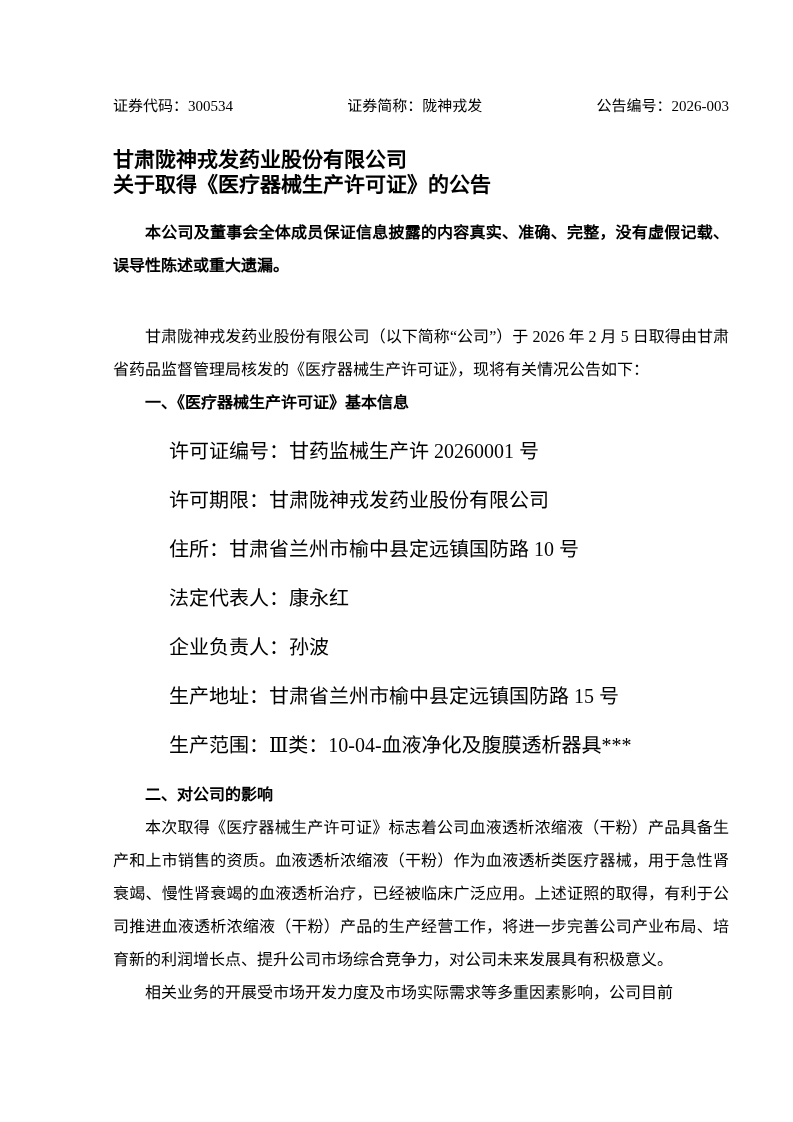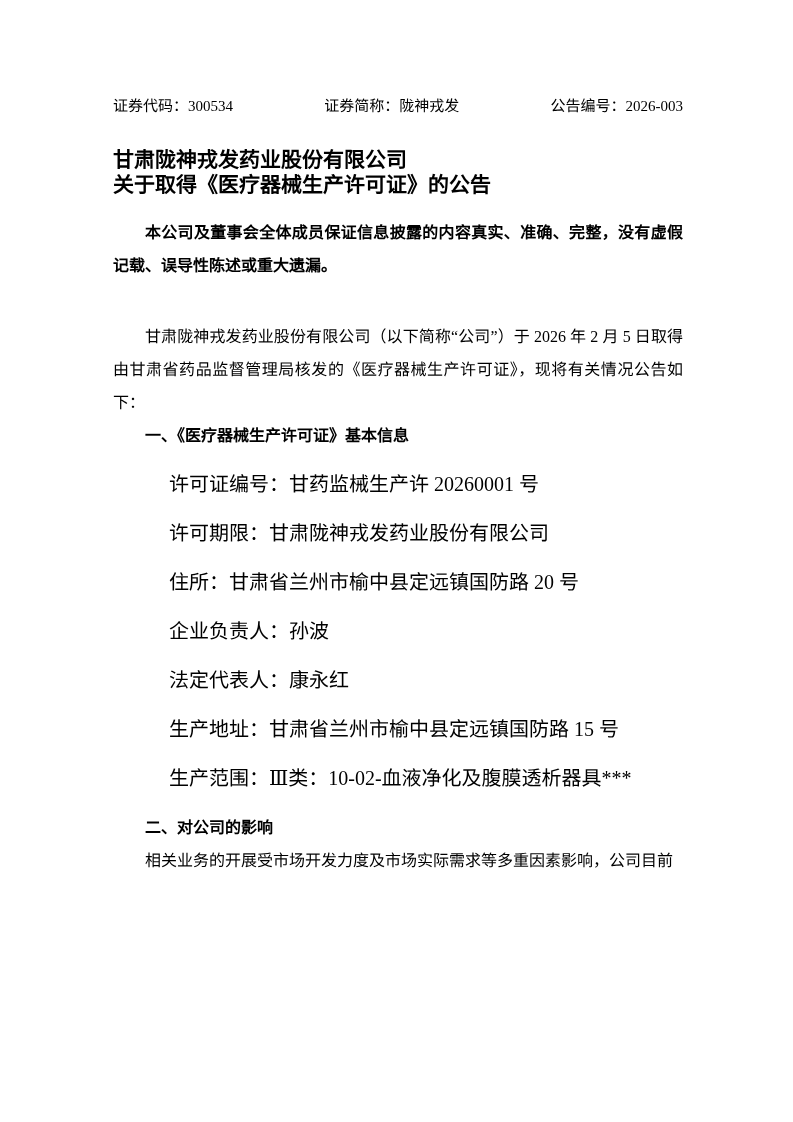--- a/index.html
+++ b/index.html
@@ -9,21 +9,21 @@
   }
   .page {
     position: relative;
     width: 793px;
     height: 1122px;
     background: #ffffff;
     color: #000000;
     font-family: "Liberation Serif", "DejaVu Serif", serif;
     overflow: hidden;
     box-sizing: border-box;
-    padding: 96px 110px 0 113px;
+    padding: 96px 64px 0 113px;
   }
   
   .doc-header {
     display: flex;
     justify-content: space-between;
     align-items: baseline;
     font-size: 15px;
     line-height: 20px;
     white-space: nowrap;
   }
@@ -88,24 +88,25 @@
 
   <p class="para disclaimer">本公司及董事会全体成员保证信息披露的内容真实、准确、完整，没有虚假记载、误导性陈述或重大遗漏。</p>
 
   <p class="para intro">甘肃陇神戎发药业股份有限公司（以下简称“公司”）于 2026 年 2 月 5 日取得由甘肃省药品监督管理局核发的《医疗器械生产许可证》，现将有关情况公告如下：</p>
 
   <div class="sec-heading">一、《医疗器械生产许可证》基本信息</div>
 
   <div class="license-info">
     <div class="info-item">许可证编号：甘药监械生产许 20260001 号</div>
     <div class="info-item">许可期限：甘肃陇神戎发药业股份有限公司</div>
-    <div class="info-item">住所：甘肃省兰州市榆中县定远镇国防路 20 号</div>
+    <div class="info-item">住所：甘肃省兰州市榆中县定远镇国防路 10 号</div>
+    <div class="info-item">法定代表人：康永红</div>
     <div class="info-item">企业负责人：孙波</div>
-    <div class="info-item">法定代表人：康永红</div>
     <div class="info-item">生产地址：甘肃省兰州市榆中县定远镇国防路 15 号</div>
-    <div class="info-item">生产范围：Ⅲ类：10-02-血液净化及腹膜透析器具***</div>
+    <div class="info-item">生产范围：Ⅲ类：10-04-血液净化及腹膜透析器具***</div>
   </div>
 
   <div class="sec-heading">二、对公司的影响</div>
 
+  <p class="para">本次取得《医疗器械生产许可证》标志着公司血液透析浓缩液（干粉）产品具备生产和上市销售的资质。血液透析浓缩液（干粉）作为血液透析类医疗器械，用于急性肾衰竭、慢性肾衰竭的血液透析治疗，已经被临床广泛应用。上述证照的取得，有利于公司推进血液透析浓缩液（干粉）产品的生产经营工作，将进一步完善公司产业布局、培育新的利润增长点、提升公司市场综合竞争力，对公司未来发展具有积极意义。</p>
   <p class="para">相关业务的开展受市场开发力度及市场实际需求等多重因素影响，公司目前</p>
 
 </div>
 
 </body></html>

